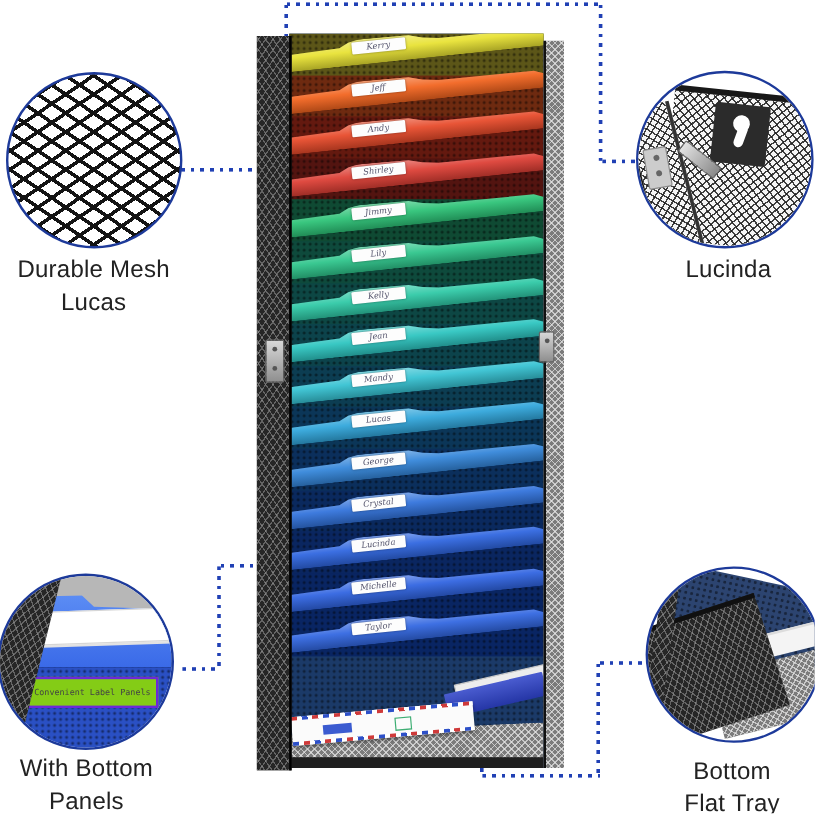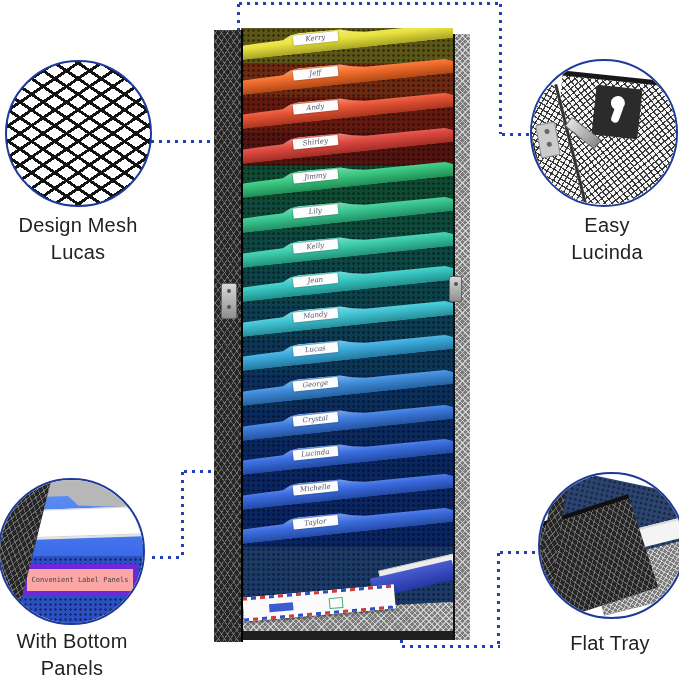--- a/index.html
+++ b/index.html
@@ -86,47 +86,47 @@
       <i style="display:block;width:5px;height:5px;border-radius:50%;background:#666;margin:8px auto 0;"></i>
     </div>
   </div>
 
   <div class="inset" style="left:-2px;top:478px;width:143px;height:143px;">
     <div style="position:absolute;left:14px;top:0;width:140px;height:48px;background:#b7b7b7;transform:rotate(3deg);"></div>
     <div class="dotmesh" style="position:absolute;left:8px;top:72px;width:140px;height:80px;background-color:#2a50c4;"></div>
     <div style="position:absolute;left:20px;top:64px;width:130px;height:12px;background:#0d1c3c;"></div>
     <div style="position:absolute;left:22px;top:16px;width:128px;height:60px;background:linear-gradient(180deg,#5b8cf4,#3a6ae8);clip-path:polygon(0 30%,8% 2%,36% 0,44% 16%,100% 20%,100% 100%,0 100%);"></div>
     <div style="position:absolute;left:34px;top:28px;width:110px;height:26px;background:#ffffff;border:1px solid #d6d6d6;transform:rotate(-2deg);box-shadow:2px 2px 0 #e2e2e2;"></div>
-    <div class="lc-label" style="position:absolute;left:22px;top:84px;width:106px;height:22px;line-height:22px;background:#fca5a5;border:5px solid #6d28d9;">Convenient Label Panels</div>
+    <div class="lc-label" style="position:absolute;left:22px;top:84px;width:106px;height:22px;line-height:22px;background:#84cc16;border:2px solid #6d28d9;">Convenient Label Panels</div>
     <div class="xh-dark" style="position:absolute;left:-8px;top:-6px;width:40px;height:162px;transform:rotate(14deg);"></div>
   </div>
 
   <div class="inset" style="left:538px;top:472px;width:143px;height:143px;">
     <div class="dotmesh" style="position:absolute;left:16px;top:8px;width:132px;height:62px;background-color:#2c4470;transform:rotate(12deg);"></div>
     <div class="xh-silver" style="position:absolute;left:56px;top:76px;width:104px;height:54px;transform:rotate(-14deg);"></div>
     <div style="position:absolute;left:66px;top:52px;width:84px;height:18px;transform:rotate(-14deg);background:#f4f4f4;border-top:2px solid #dcdcdc;">
       <div style="position:absolute;left:8px;top:6px;width:16px;height:6px;background:#3b5bd0;"></div>
     </div>
     <div class="xh-dark" style="position:absolute;left:-12px;top:36px;width:118px;height:94px;transform:rotate(-18deg);border-top:4px solid #101010;"></div>
     <div class="xh-dark" style="position:absolute;left:4px;top:2px;width:14px;height:136px;transform:rotate(8deg);"></div>
   </div>
 
   <div class="caption" style="left:8px;top:212px;width:140px;">
-    <div>Design Mesh</div>
+    <div>Durable Mesh</div>
     <div>Lucas</div>
   </div>
   <div class="caption" style="left:540px;top:212px;width:134px;">
-    <div>Easy</div>
     <div>Lucinda</div>
   </div>
   <div class="caption" style="left:2px;top:628px;width:140px;">
     <div>With Bottom</div>
     <div>Panels</div>
   </div>
   <div class="caption" style="left:543px;top:630px;width:134px;">
+    <div>Bottom</div>
     <div>Flat Tray</div>
   </div>
 
   <div style="position:absolute;left:235px;top:40px;width:226px;height:5px;background:#1a1a1a;transform:rotate(-2.5deg);z-index:0;"></div>
 
   <div id="main-col">
 
     <div class="frow dotmesh" style="top: 0px; z-index: 1; background-color: rgb(92, 86, 24);">
     <div class="folder" style="background-color: rgb(232, 226, 51);">
       <div class="shade"></div>

